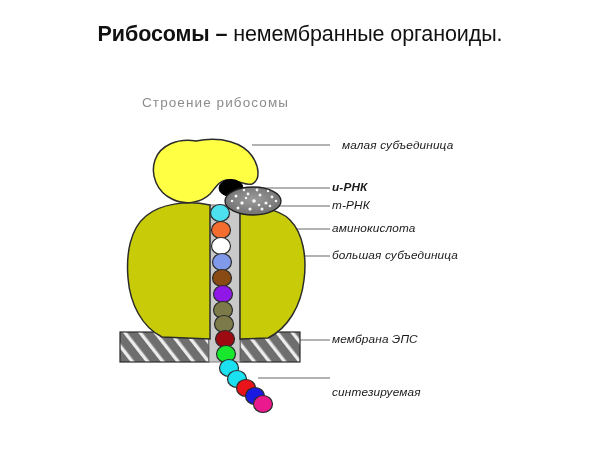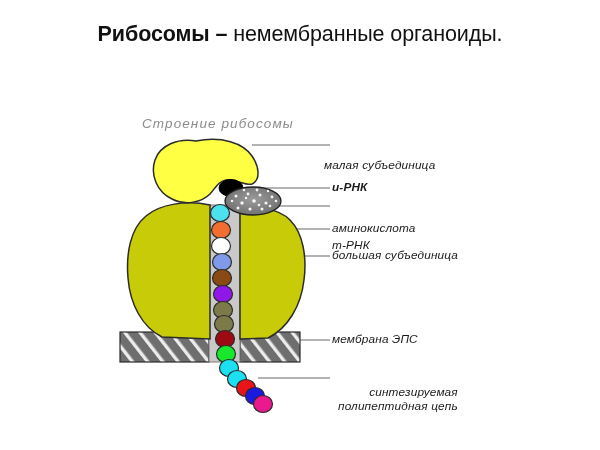--- a/index.html
+++ b/index.html
@@ -53,41 +53,40 @@
     top: 0;
     width: 600px;
     height: 450px;
   }
   #diagram svg { display: block; }
 
   
   #diagram-heading {
     position: absolute;
     left: 142px;
-    top: 116px;
+    top: 95px;
     font-size: 13.5px;
-    font-style: italic;
     color: #8c8c8c;
     letter-spacing: 1.1px;
     white-space: nowrap;
   }
 
   
   .callout {
     position: absolute;
     font-size: 11.8px;
     font-style: italic;
     color: #1a1a1a;
     white-space: nowrap;
     letter-spacing: 0.15px;
     line-height: 13.5px;
   }
-  #label-small-subunit { left: 324px; top: 139px; margin-top: 20px; }
+  #label-small-subunit { left: 342px; top: 139px; }
   #label-irna          { left: 332px; top: 181px; font-weight: bold; }
-  #label-mrna          { left: 332px; top: 199px; margin-top: 40px; }
+  #label-mrna          { left: 332px; top: 199px; }
   #label-amino-acid    { left: 332px; top: 222px; text-align: center; }
   #label-large-subunit { left: 332px; top: 249px; }
   #label-er-membrane   { left: 332px; top: 333px; }
   #label-polypeptide   { left: 332px; top: 386px; text-align: right; }
   #label-polypeptide .l2 { display: block; padding-left: 6px; }
 </style>
 </head>
 <body>
 
 <div id="slide">
@@ -197,15 +196,15 @@
   </div>
 
   <div id="diagram-heading">Строение рибосомы</div>
 
   <div class="callout" id="label-small-subunit">малая субъединица</div>
   <div class="callout" id="label-irna">и-РНК</div>
   <div class="callout" id="label-mrna">m-РНК</div>
   <div class="callout" id="label-amino-acid">аминокислота</div>
   <div class="callout" id="label-er-membrane">мембрана ЭПС</div>
   <div class="callout" id="label-large-subunit">большая субъединица</div>
-  <div class="callout" id="label-polypeptide"><span class="l1">синтезируемая</span><span class="l2">полипептидная цепь</span></div>
+  <div class="callout" id="label-polypeptide"><span class="l1">синтезируемая</span></div>
 
 </div>
 
 </body></html>

